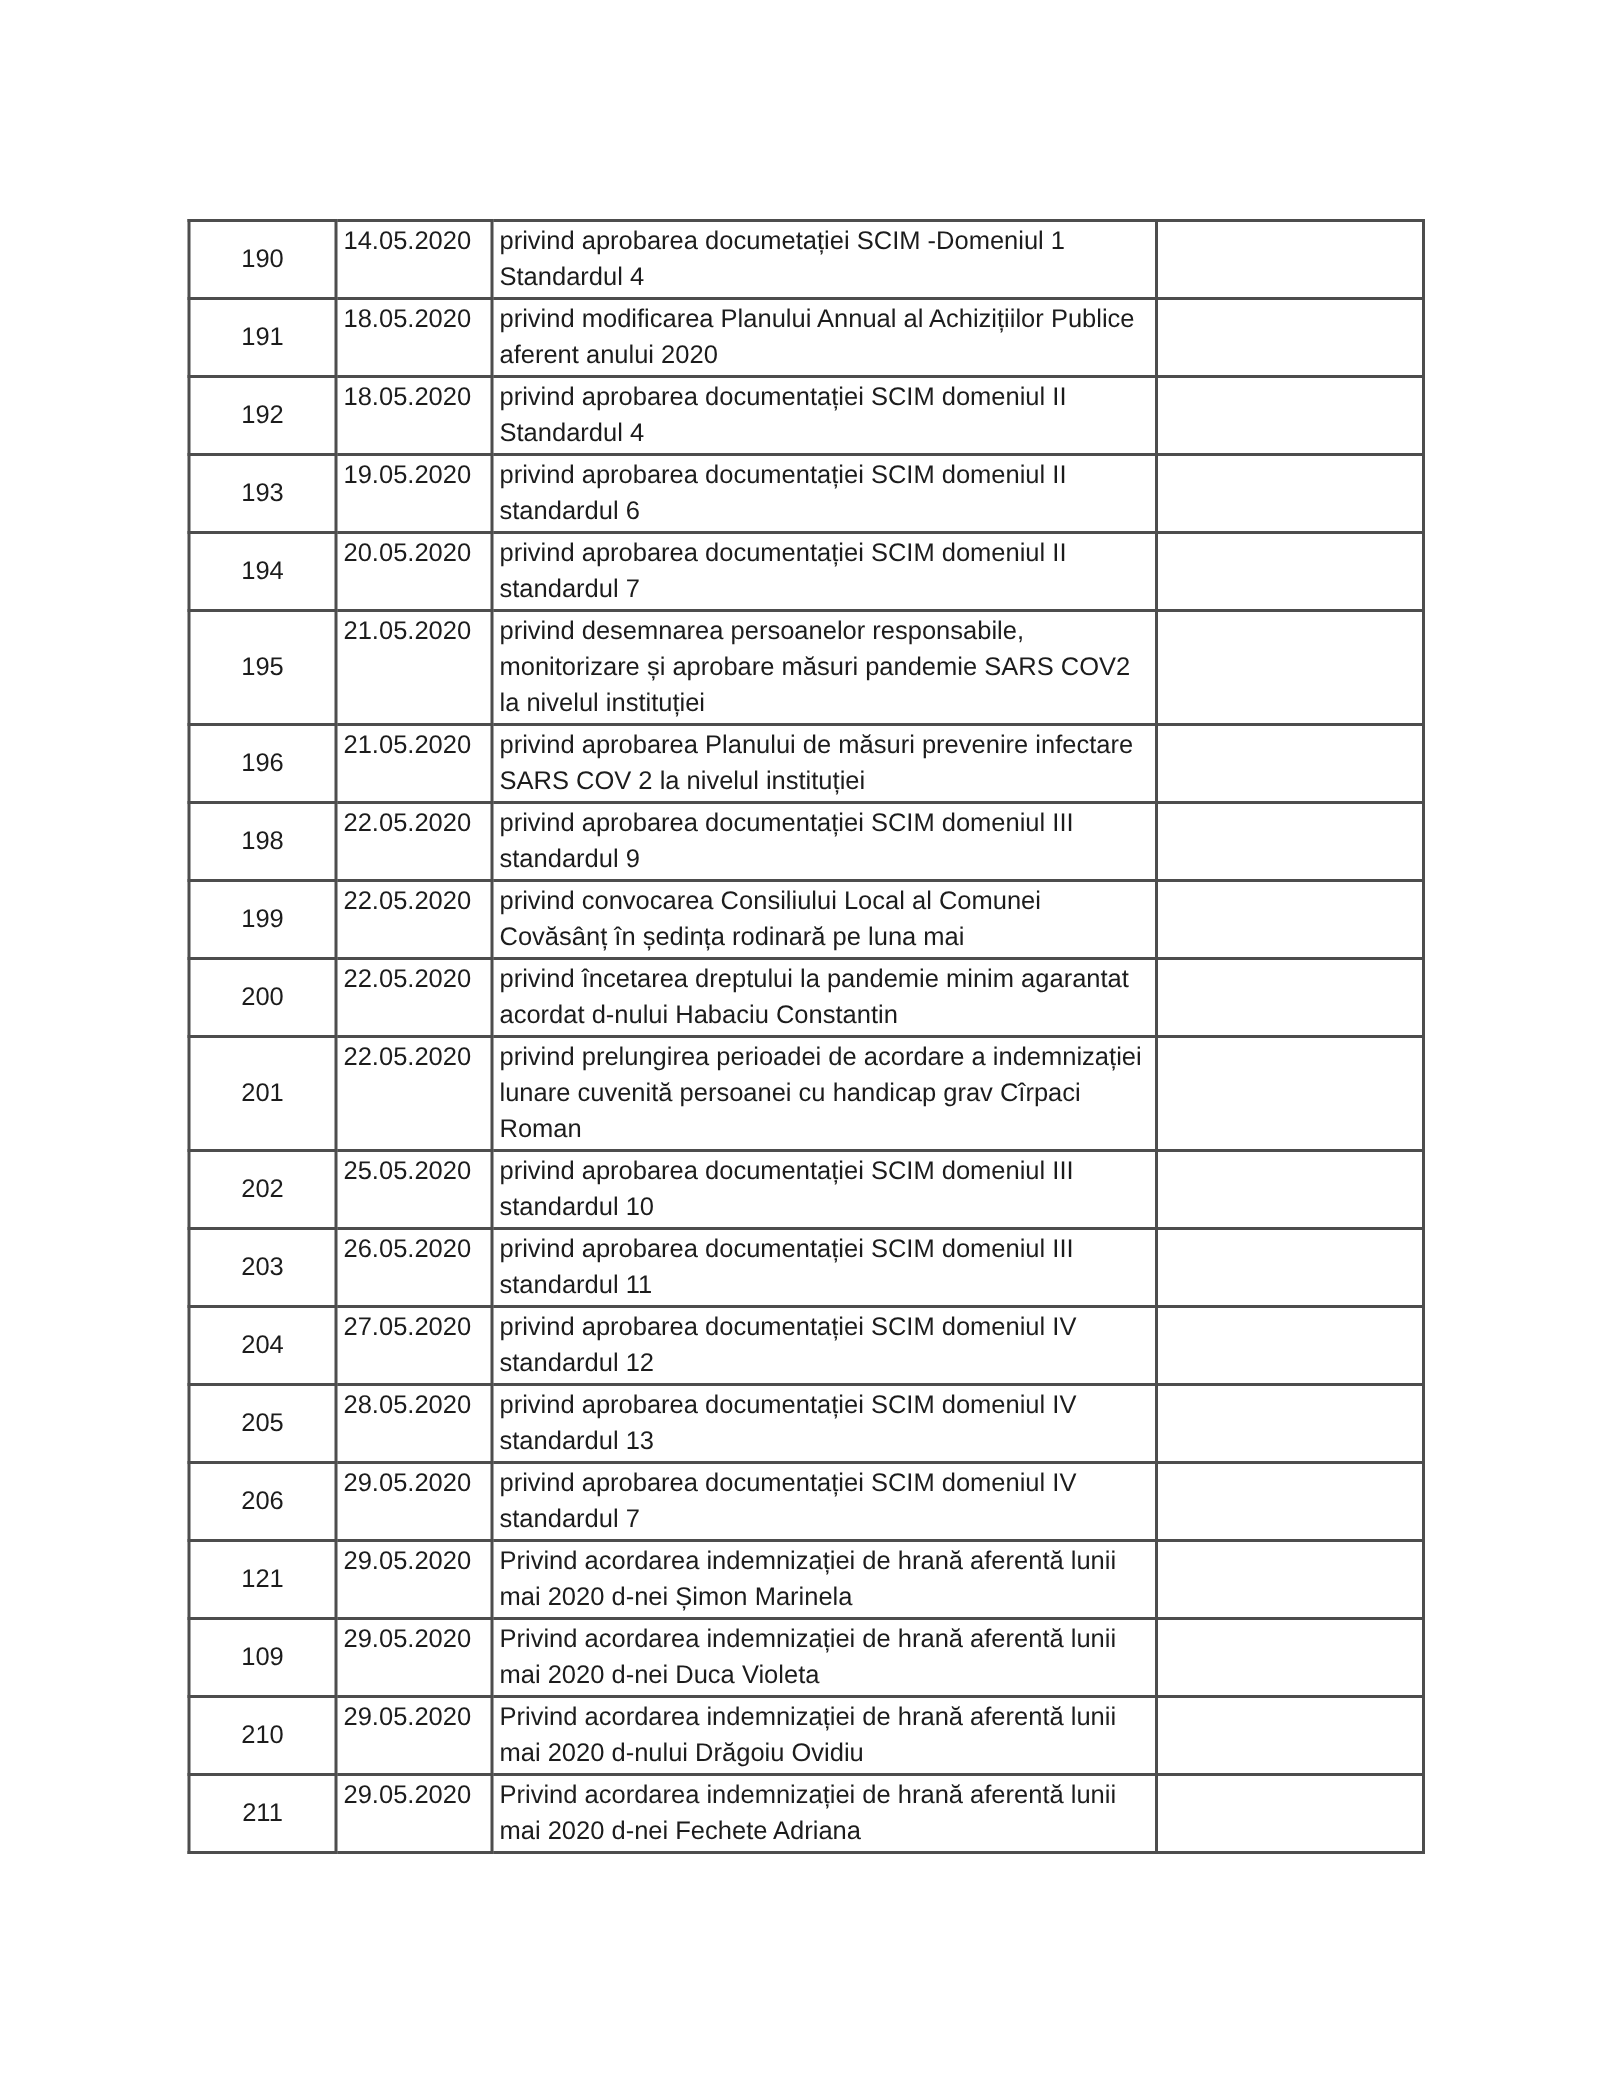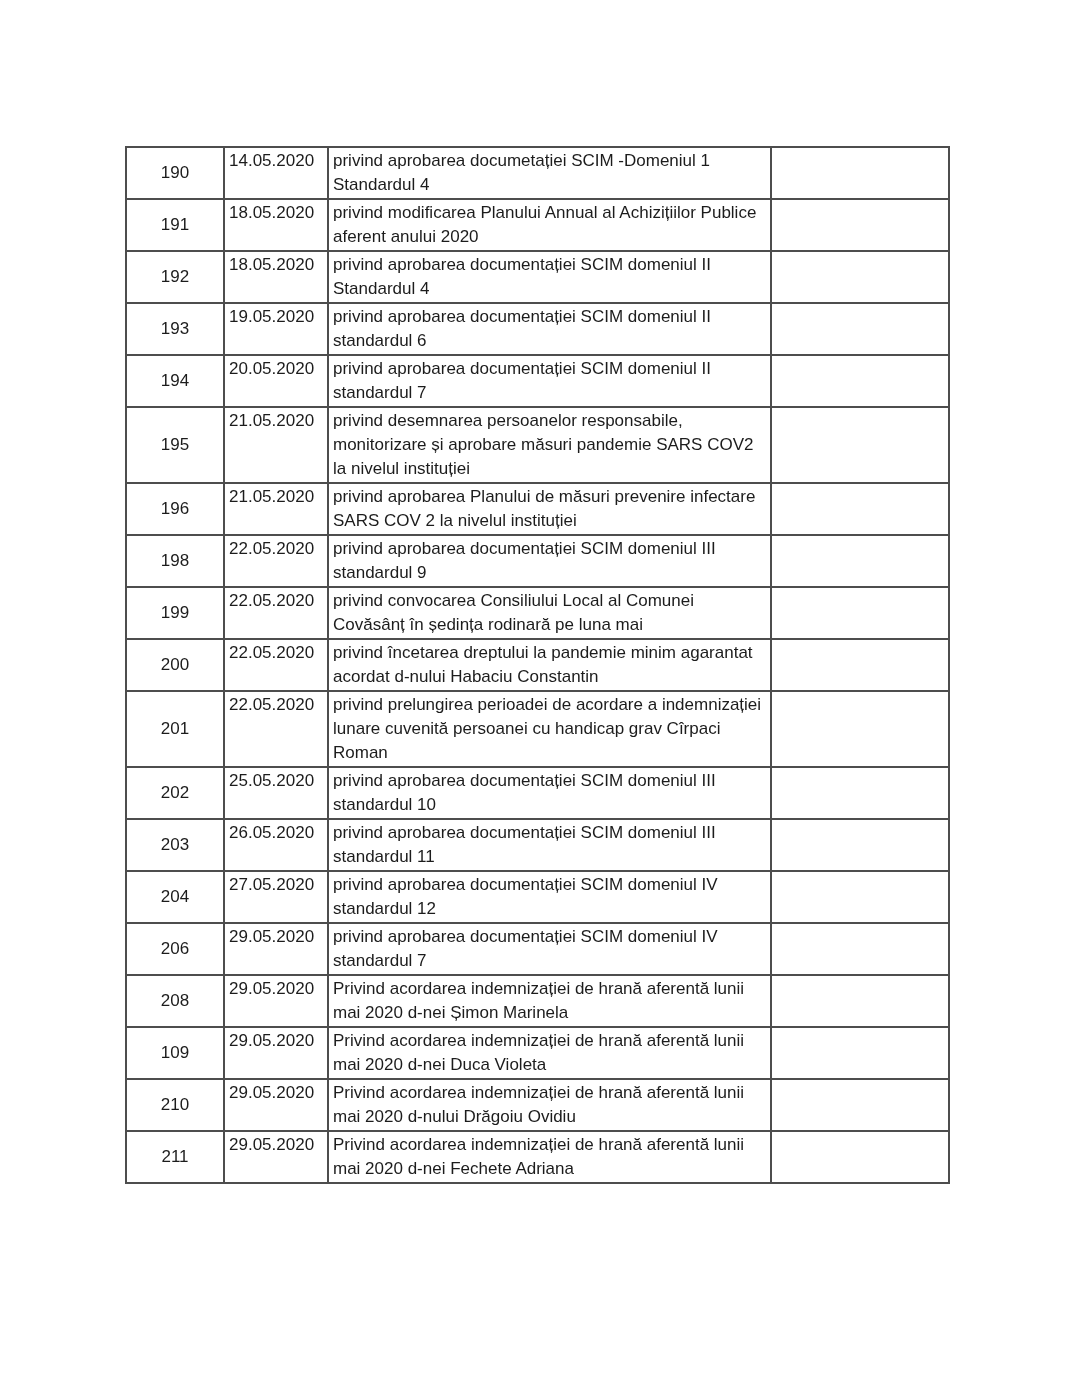--- a/index.html
+++ b/index.html
@@ -143,27 +143,33 @@
     <td class="cell-desc">privind aprobarea documentației SCIM domeniul III standardul 11</td>
     <td class="cell-notes"></td>
   </tr>
         <tr>
     <td class="cell-number">204</td>
     <td class="cell-date">27.05.2020</td>
     <td class="cell-desc">privind aprobarea documentației SCIM domeniul IV standardul 12</td>
     <td class="cell-notes"></td>
   </tr>
         <tr>
+    <td class="cell-number">205</td>
+    <td class="cell-date">28.05.2020</td>
+    <td class="cell-desc">privind aprobarea documentației SCIM domeniul IV standardul 13</td>
+    <td class="cell-notes"></td>
+  </tr>
+        <tr>
     <td class="cell-number">206</td>
     <td class="cell-date">29.05.2020</td>
     <td class="cell-desc">privind aprobarea documentației SCIM domeniul IV standardul 7</td>
     <td class="cell-notes"></td>
   </tr>
         <tr>
-    <td class="cell-number">208</td>
+    <td class="cell-number">121</td>
     <td class="cell-date">29.05.2020</td>
     <td class="cell-desc">Privind acordarea indemnizației de hrană aferentă lunii mai 2020 d-nei Șimon Marinela</td>
     <td class="cell-notes"></td>
   </tr>
         <tr>
     <td class="cell-number">109</td>
     <td class="cell-date">29.05.2020</td>
     <td class="cell-desc">Privind acordarea indemnizației de hrană aferentă lunii mai 2020 d-nei Duca Violeta</td>
     <td class="cell-notes"></td>
   </tr>

